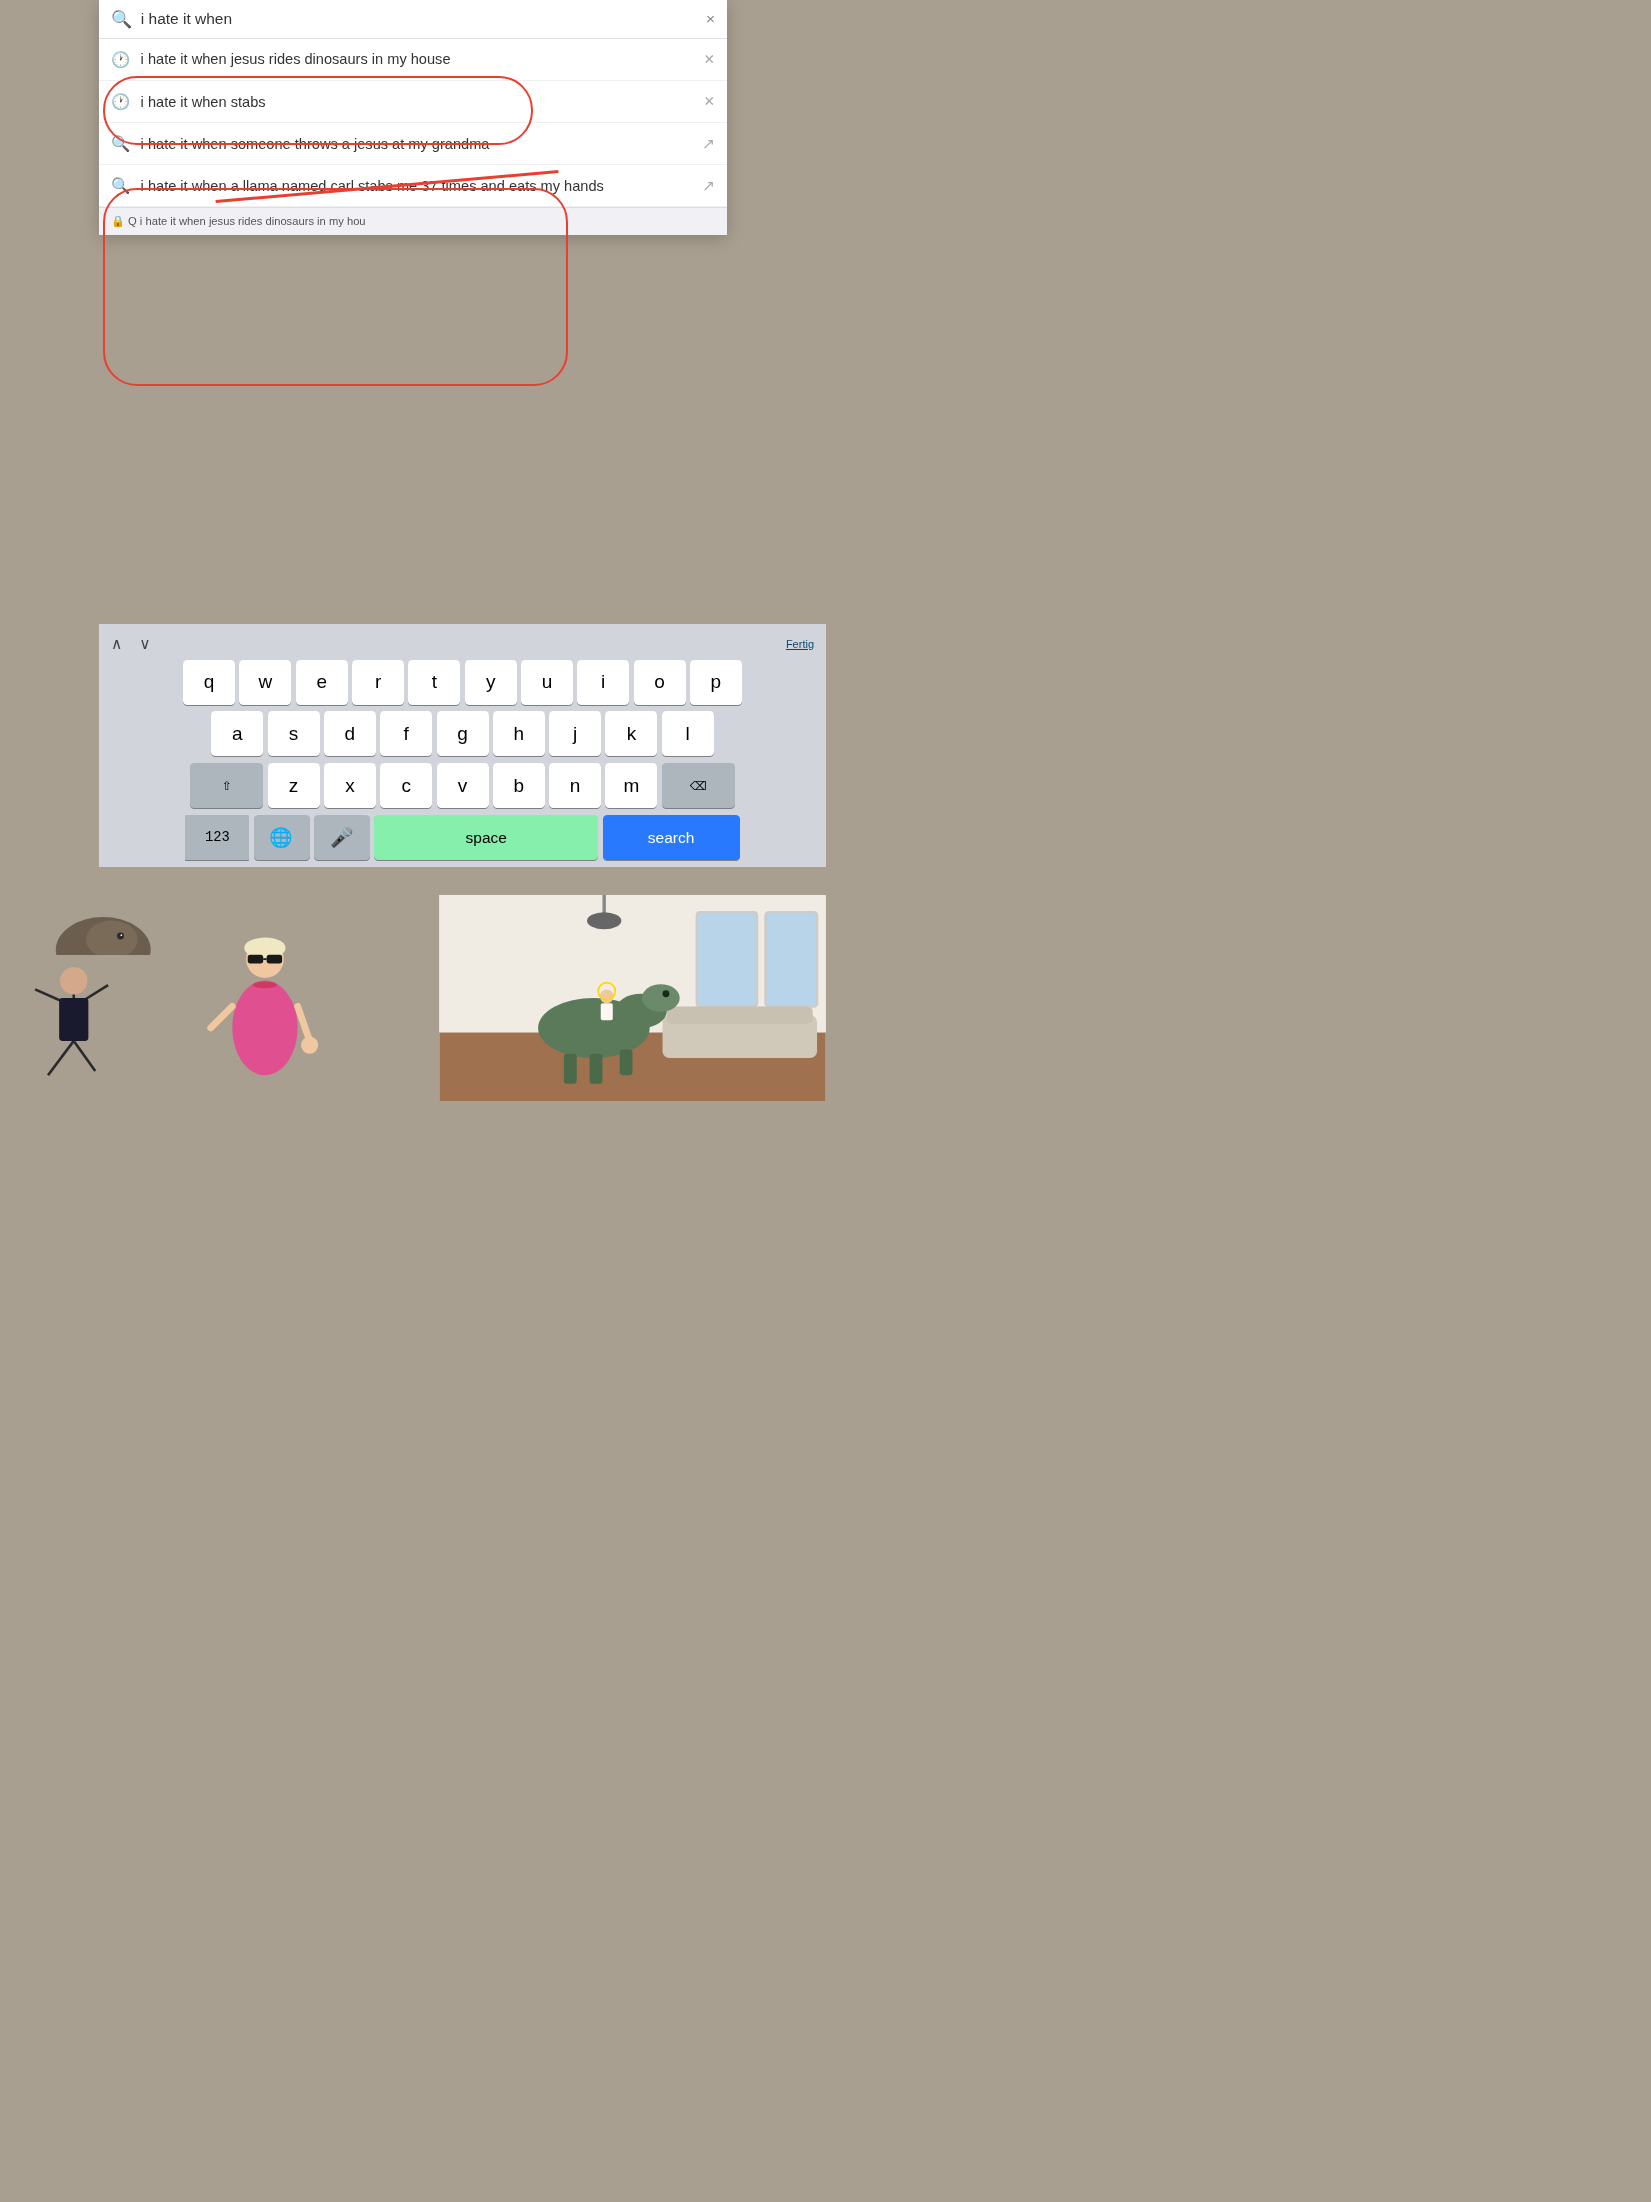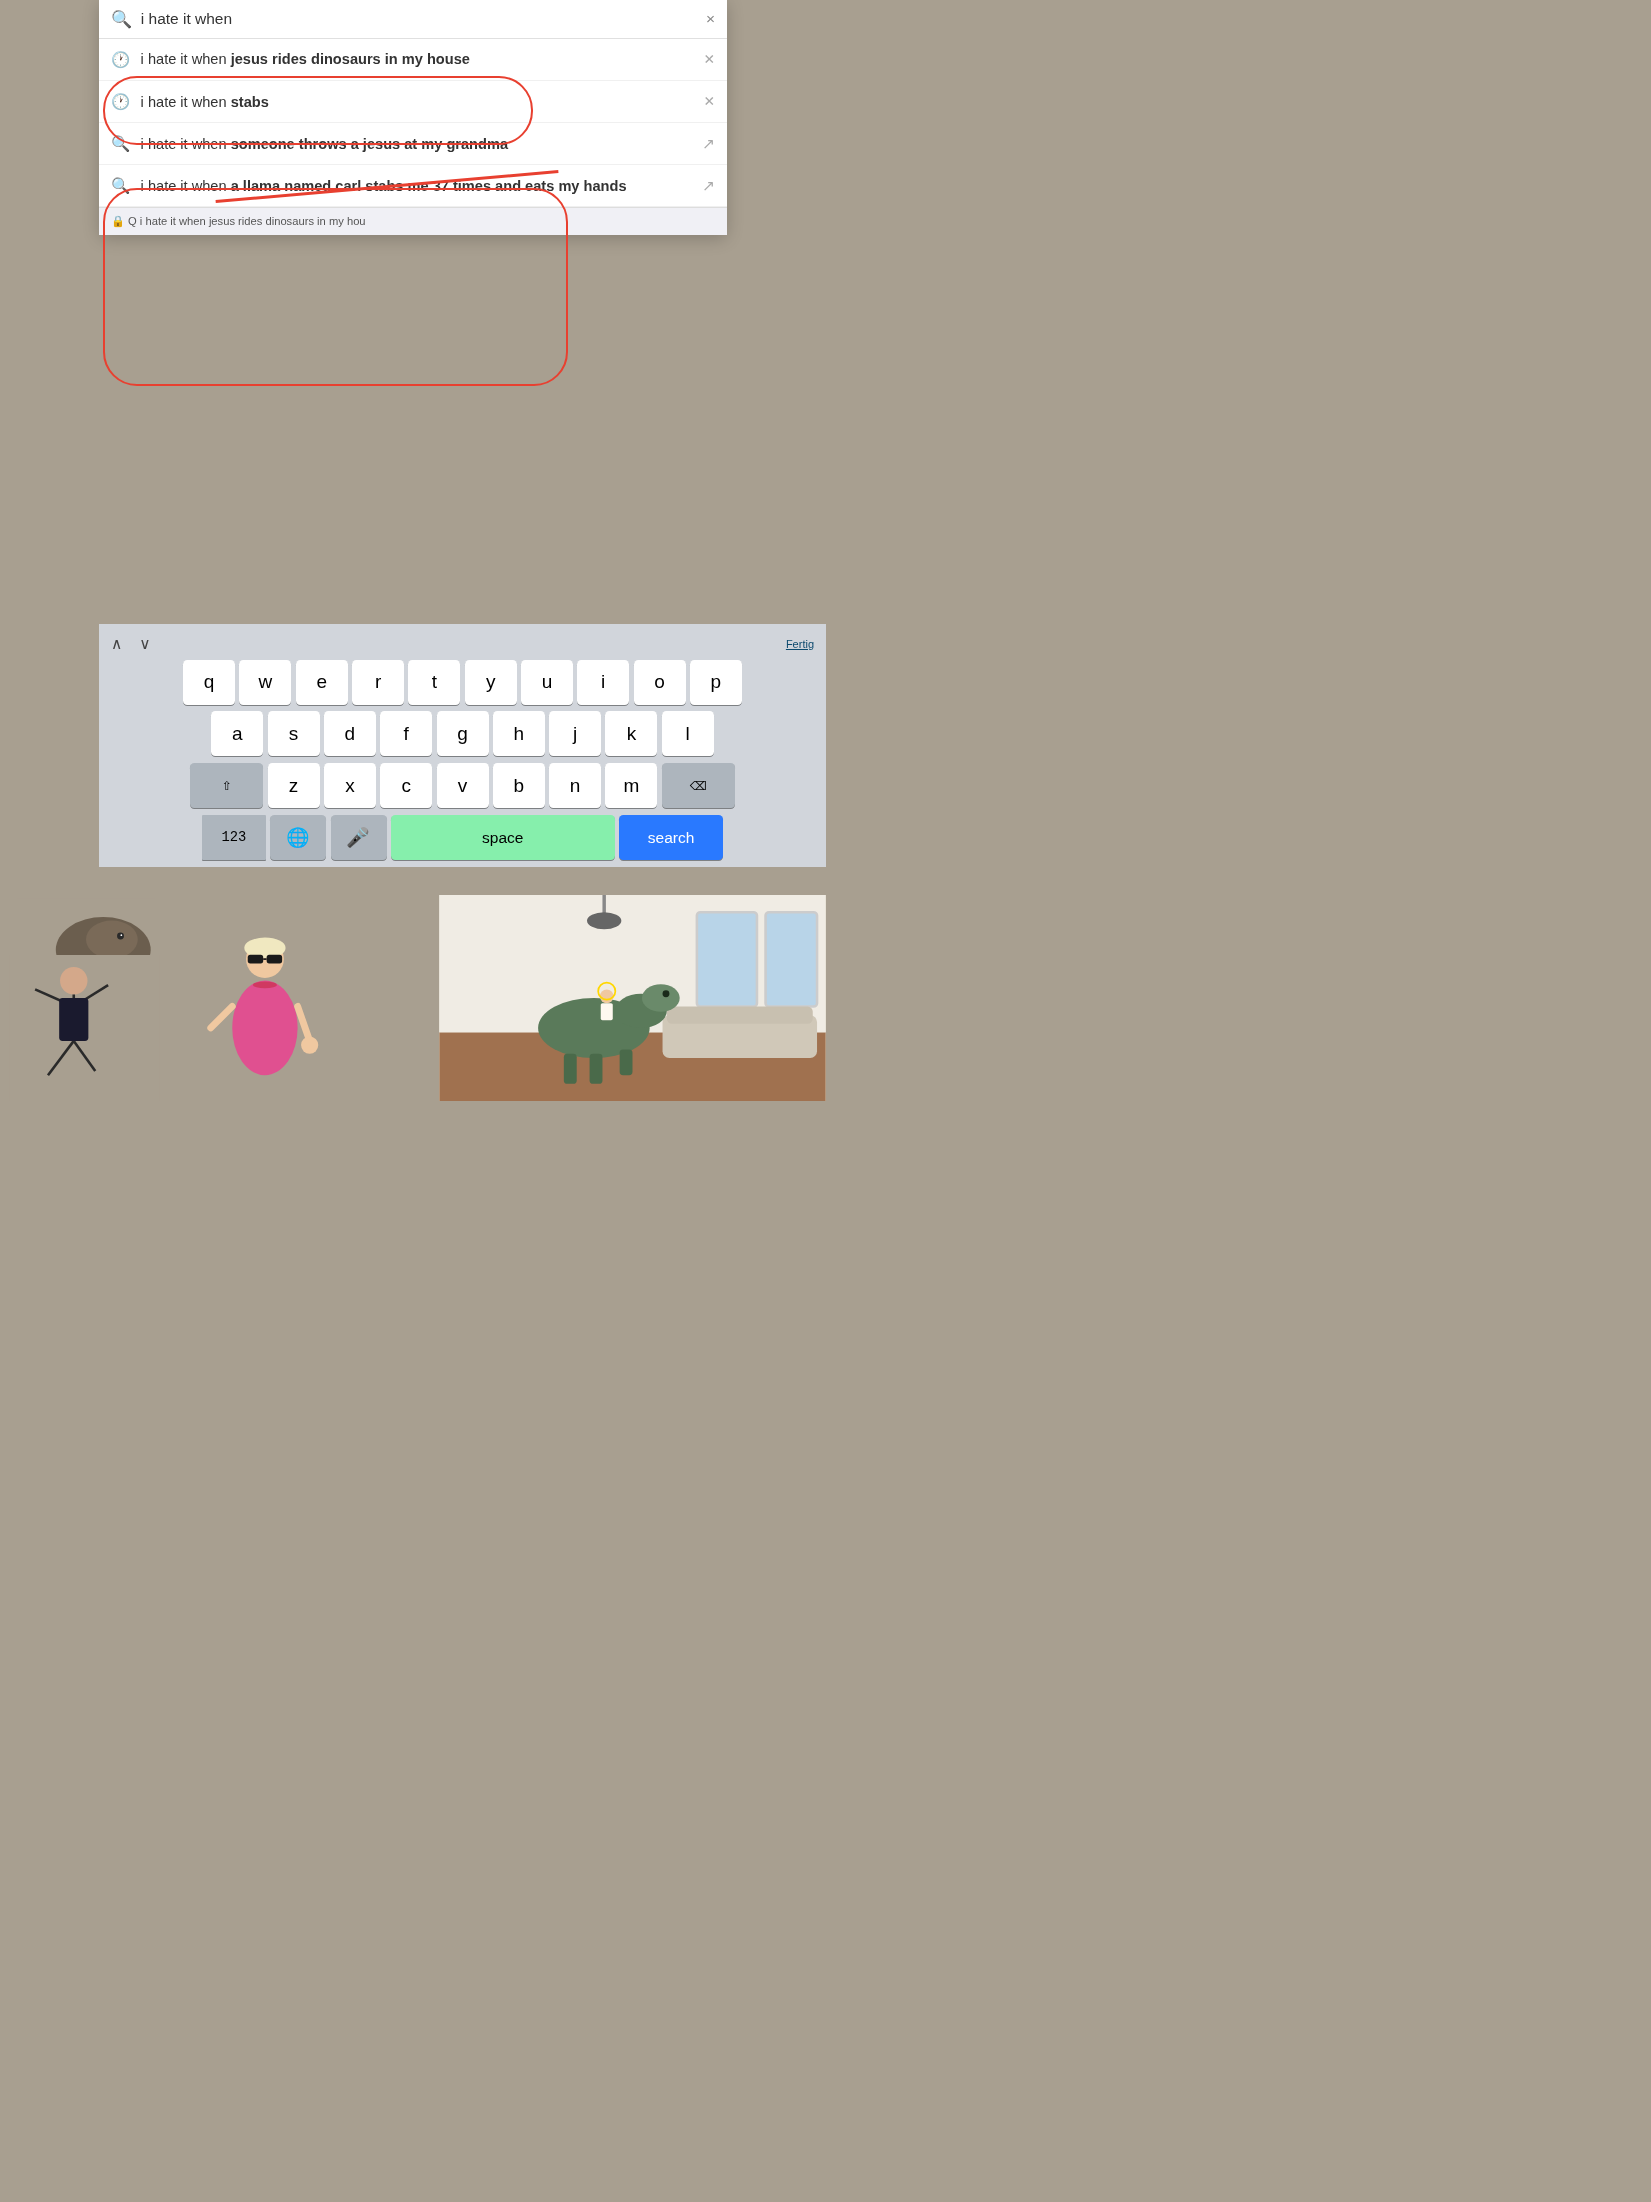--- a/index.html
+++ b/index.html
@@ -69,21 +69,21 @@
     }
 
     .suggestion-item .sugg-text {
       flex: 1;
       font-size: 14.6px;
       color: #333;
       line-height: 1.4;
     }
 
     .suggestion-item .sugg-text strong {
-      font-weight: 700;
+      font-weight: 400;
     }
 
     .suggestion-item .sugg-clear {
       font-size: 13.8px;
       color: #aaa;
       flex-shrink: 0;
       margin-top: 1.7px;
     }
 
     .suggestion-item .sugg-arrow {
@@ -273,21 +273,21 @@
       justify-content: center;
       font-size: 15.5px;
       color: #000;
       box-shadow: 0 0.9px 0 rgba(0,0,0,0.4);
       cursor: pointer;
     }
 
     .key-search-btn {
       background: #2979ff;
       border-radius: 4.3px;
-      width: 104px;
+      width: 137px;
       height: 45px;
       display: flex;
       align-items: center;
       justify-content: center;
       font-size: 15.5px;
       color: #fff;
       box-shadow: 0 0.9px 0 rgba(0,0,0,0.4);
       cursor: pointer;
     }
 

